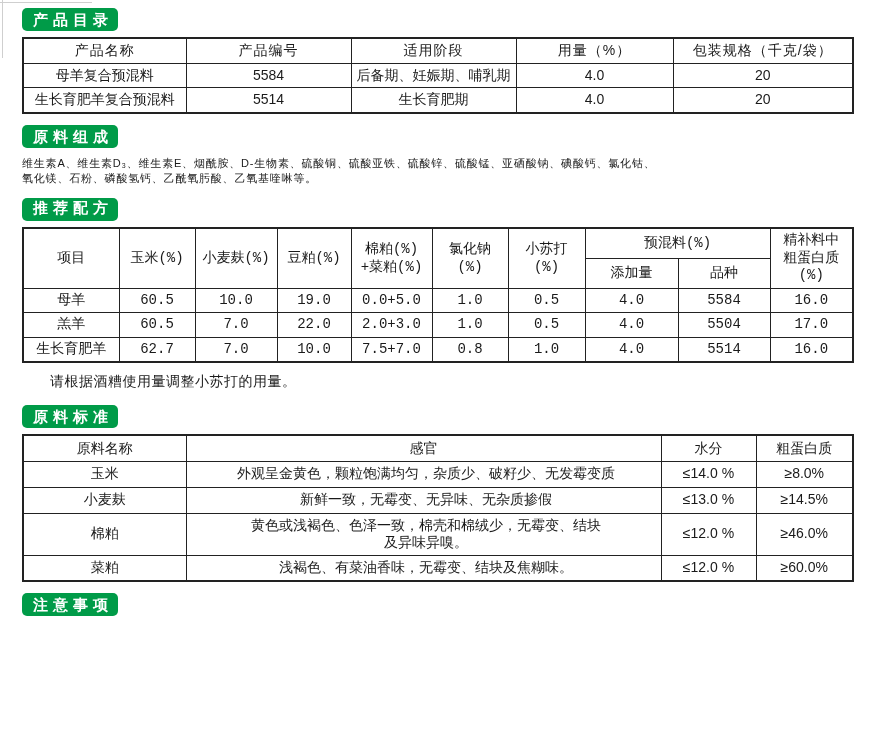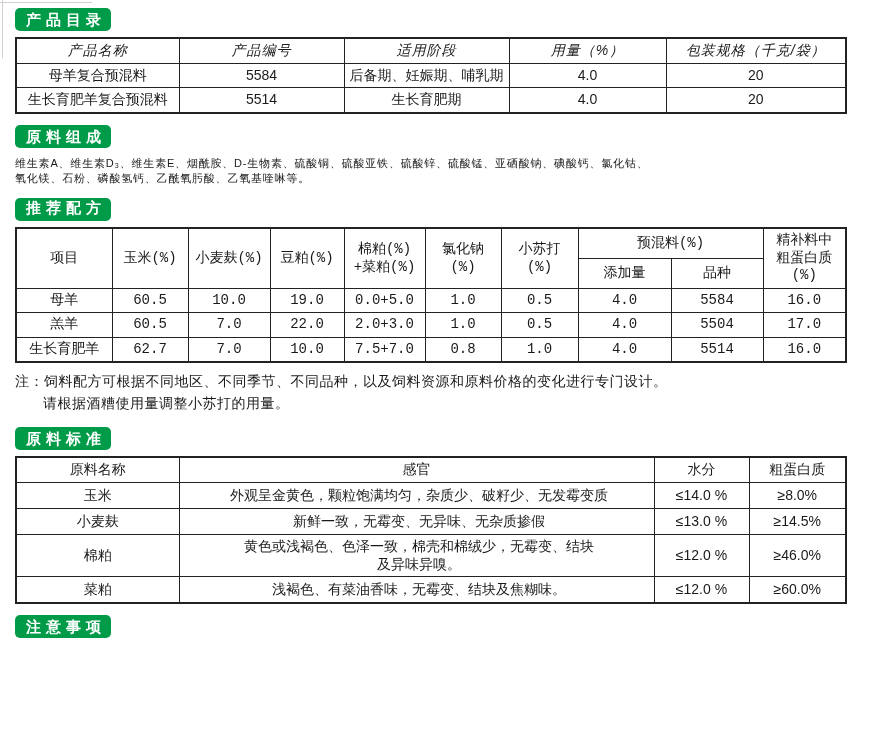--- a/index.html
+++ b/index.html
@@ -4,21 +4,21 @@
 <style>
   * { box-sizing: border-box; margin: 0; padding: 0; }
   html, body { width: 874px; height: 730px; }
   body {
     background: #ffffff;
     font-family: "Liberation Sans", "DejaVu Sans", sans-serif;
     color: #1a1a1a;
     overflow: hidden;
     position: relative;
   }
-  .page { position: relative; width: 874px; height: 730px; padding: 8px 22px 0 15px; }
+  .page { position: relative; width: 874px; height: 730px; padding: 8px 22px 0 22px; }
 
   
   .edge-top  { position: absolute; left: 0; top: 2px;  width: 92px;  height: 1px; background: #cfcfcf; }
   .edge-left { position: absolute; left: 2px; top: 0;  width: 1px;  height: 58px; background: #cfcfcf; }
 
   .badge {
     display: inline-block;
     background: #009b48;
     color: #ffffff;
     font-weight: bold;
@@ -42,21 +42,21 @@
     vertical-align: middle;
     font-weight: normal;
     padding: 3px 4px;
     font-size: 14px;
     line-height: 1.25;
   }
   .prewrap { white-space: pre-line; }
 
   
   .tbl-catalog th, .tbl-catalog td { height: 24px; }
-  .tbl-catalog th { letter-spacing: 1px; font-style: italic; }
+  .tbl-catalog th { letter-spacing: 1px; }
 
   
   .tbl-formula th, .tbl-formula td { font-size: 13px; padding: 2px 2px; }
   .tbl-formula thead th { height: 23px; }
   .tbl-formula tbody td { height: 22px; }
   .section-formula { margin-top: 14px; font-family: Liberation Mono, monospace; }
 
   .note {
     margin-top: 9px;
     font-size: 14px;
@@ -198,21 +198,20 @@
           <td>7.5+7.0</td>
           <td>0.8</td>
           <td>1.0</td>
           <td>4.0</td>
           <td>5514</td>
           <td>16.0</td>
         </tr>
       </tbody>
     </table>
     <div class="note">
-      <div class="line1">注：饲料配方可根据不同地区、不同季节、不同品种，以及饲料资源和原料价格的变化进行专门设计。</div>
       <div class="line2">请根据酒糟使用量调整小苏打的用量。</div>
     </div>
   </section>
 
   <section class="section">
     <span class="badge">原料标准</span>
     <table class="tbl tbl-standards">
       <colgroup>
         <col style="width:163px">
           <col style="width:475px">

